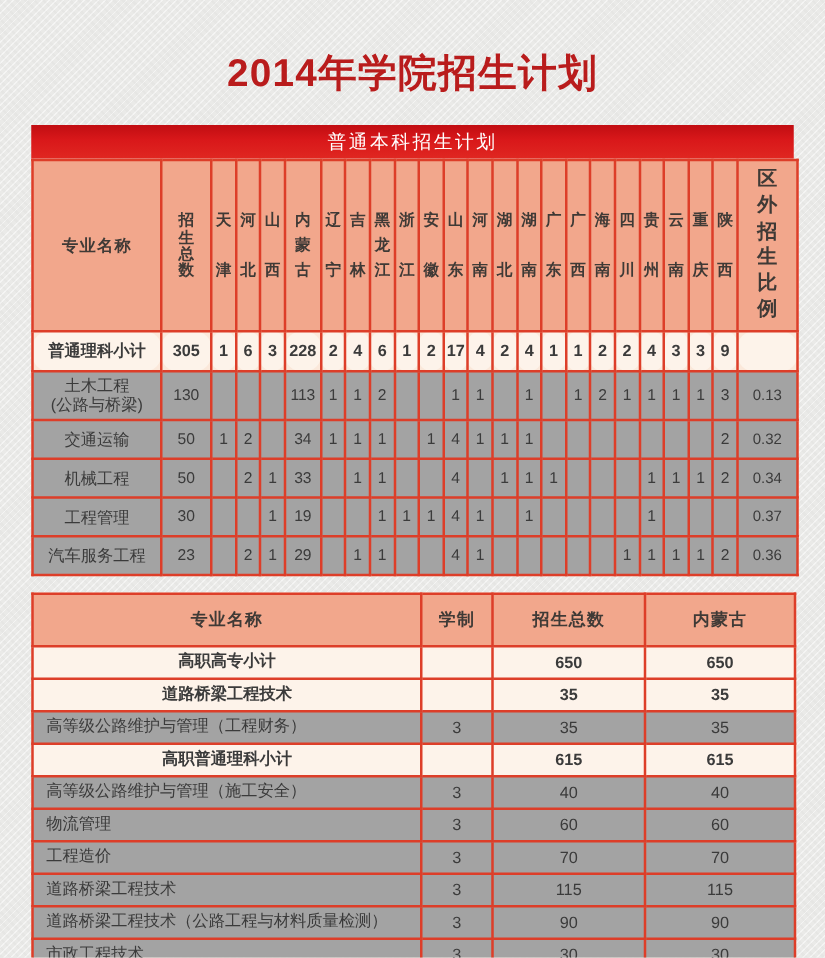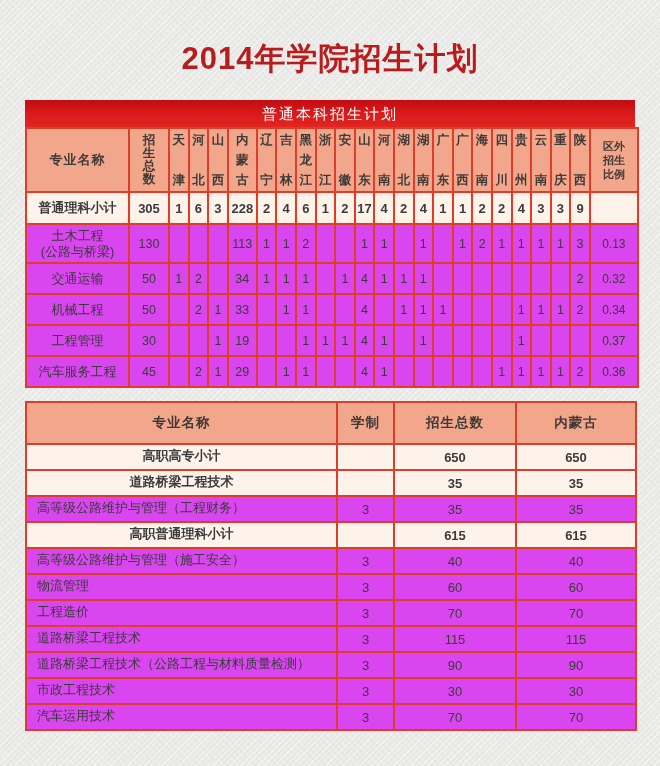--- a/index.html
+++ b/index.html
@@ -21,33 +21,33 @@
   .tablewrap{width:610px;margin:20px auto 0;}
   .tablewrap.second{margin-top:13px;}
   .band{
     height:27px;line-height:27px;
     text-align:center;color:#ffffff;font-weight:normal;font-size:15px;letter-spacing:2px;
     background:linear-gradient(180deg,#c10d12,#d9181a 45%,#e02721);
   }
   table{border-collapse:collapse;table-layout:fixed;width:610px;background:#fbe8da;}
   th,td{border:2px solid #dd3e29;padding:0;text-align:center;vertical-align:middle;}
   thead th{background:#f2a78c;font-weight:bold;color:#3f3a36;}
-  tbody tr{background:#d946ef;}
+  tbody tr{background:#a3a3a3;}
   tbody tr.subtotal{background:#fdf3ea;font-weight:bold;}
   
   .t1 thead th{font-size:12.5px;}
   .t1 .hwrap{
     display:flex;flex-direction:column;justify-content:space-between;align-items:center;
     height:52px;margin:5px auto;line-height:1;
   }
   .t1 thead th:first-child .hwrap{
     display:block;height:auto;line-height:1.2;font-size:13px;letter-spacing:1px;
   }
   .t1 thead th:last-child .hwrap{
-    display:block;height:auto;width:26px;word-break:break-all;line-height:1.3;font-size:11px;
+    display:block;height:auto;width:26px;word-break:break-all;line-height:1.3;font-size:16px;
   }
   .t1 tbody td{font-size:12.5px;height:23px;}
   .t1 tbody td.namecell{font-size:13px;white-space:pre-line;line-height:1.2;padding:3px 2px;}
   .t1 tbody tr.subtotal td{font-size:13px;height:24px;border-radius:13px;}
   .t1 tbody td:last-child{font-size:12px;}
   
   .t2 thead th{font-size:13.5px;height:40px;letter-spacing:1px;}
   .t2 tbody td{font-size:13px;height:22px;}
   .t2 tbody td.namecell{text-align:left;padding:0 0 2px 10px;}
   .t2 tbody tr.subtotal td.namecell{text-align:center;padding-left:0;}
@@ -372,21 +372,21 @@
           <td>1</td>
           <td></td>
           <td></td>
           <td></td>
           <td>0.37</td>
         </tr>
 
         <tr>
           <td class="namecell">汽车服务工程</td>
 
-        <td>45</td>
+        <td>23</td>
           <td></td>
           <td>2</td>
           <td>1</td>
           <td>29</td>
           <td></td>
           <td>1</td>
           <td>1</td>
           <td></td>
           <td></td>
           <td>4</td>

